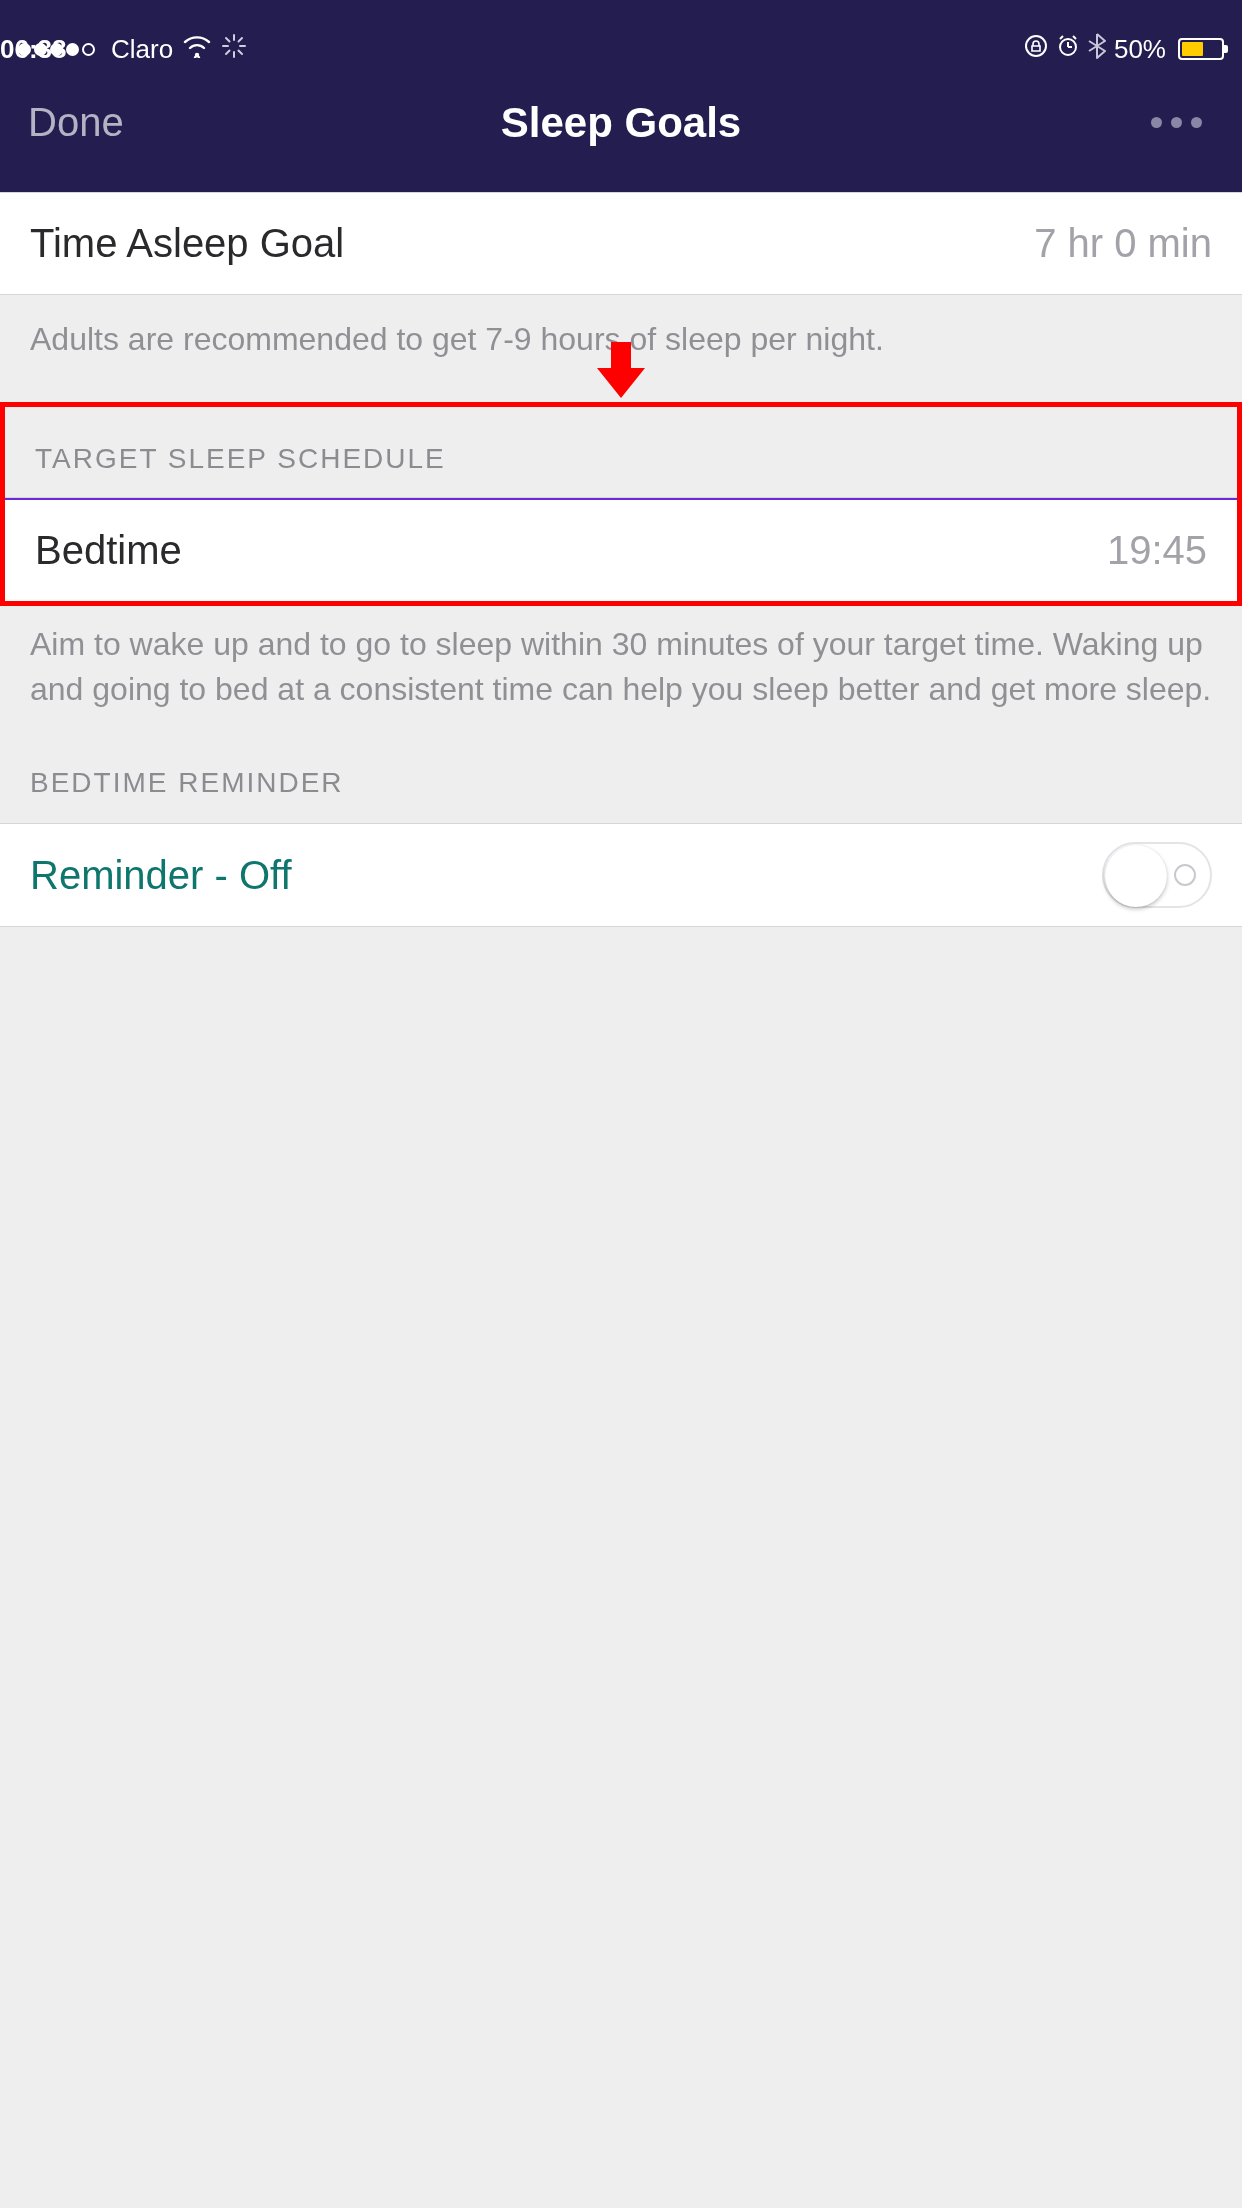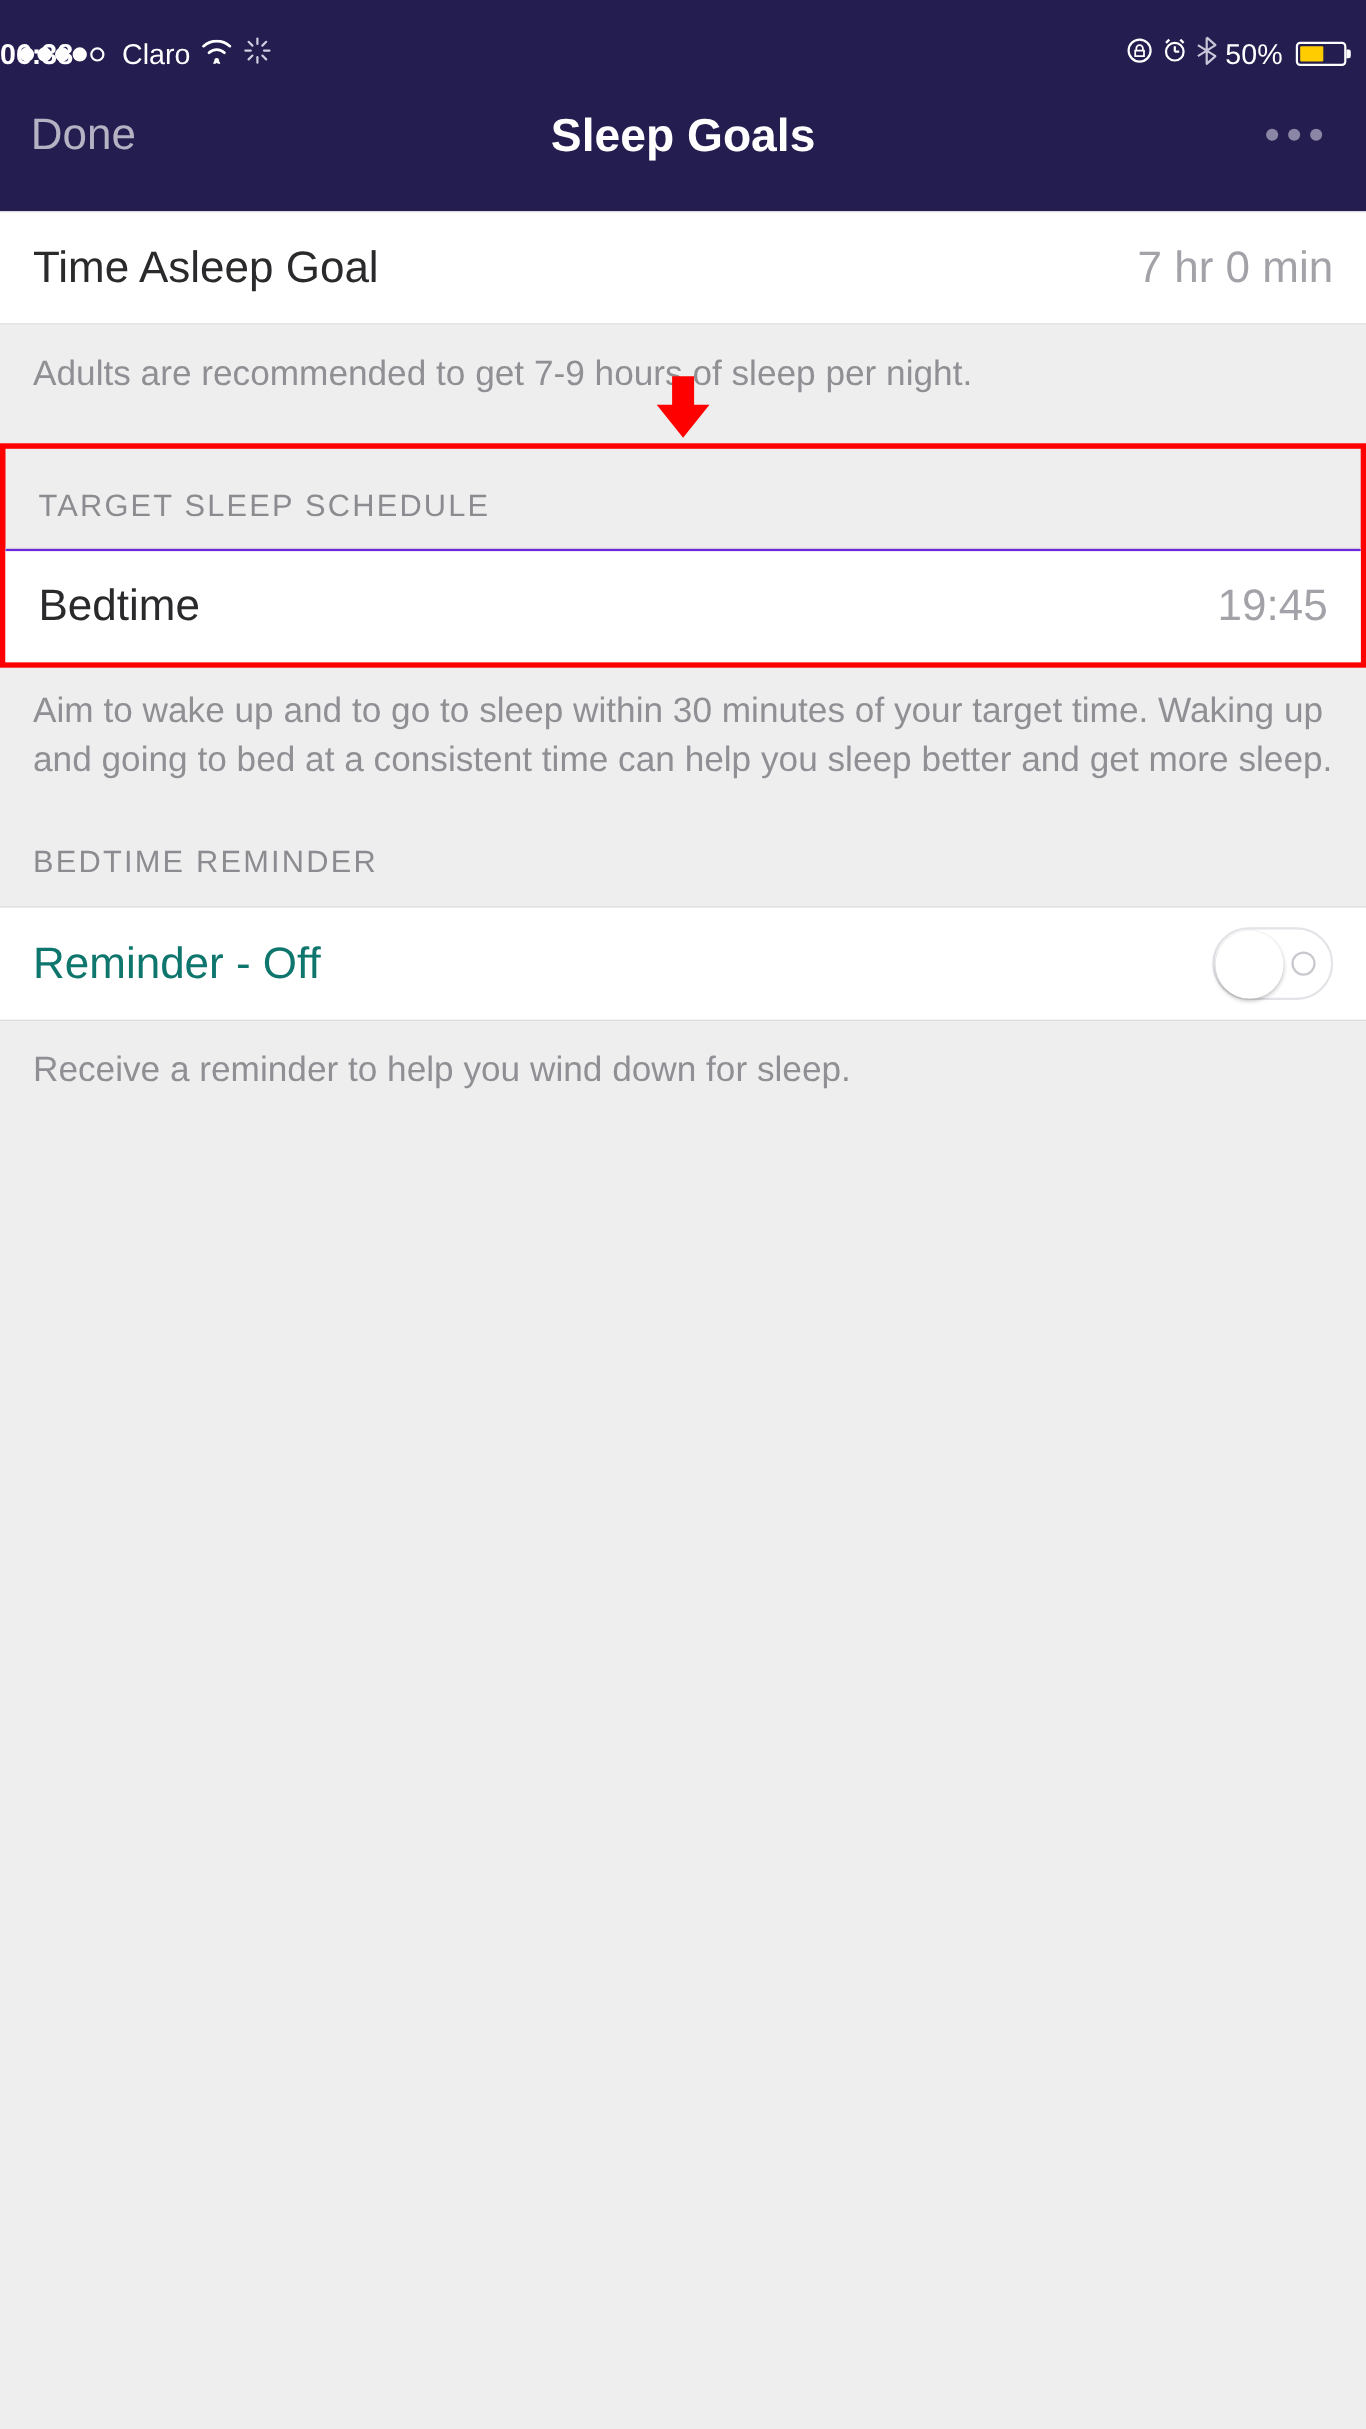--- a/index.html
+++ b/index.html
@@ -296,15 +296,14 @@
   <div class="section-footer" style="padding-top:16px;">Aim to wake up and to go to sleep within 30 minutes of your target time. Waking up and going to bed at a consistent time can help you sleep better and get more sleep.</div>
 
   <div class="section-header pad-short">BEDTIME REMINDER</div>
   <div class="reminder-row">
     <span class="label">Reminder - Off</span>
     <div class="toggle">
       <span class="ring"></span>
       <span class="knob"></span>
     </div>
   </div>
-  <div class="section-footer">Receive a reminder to help you wind down for sleep.</div>
 
 </div>
 
 </body></html>

